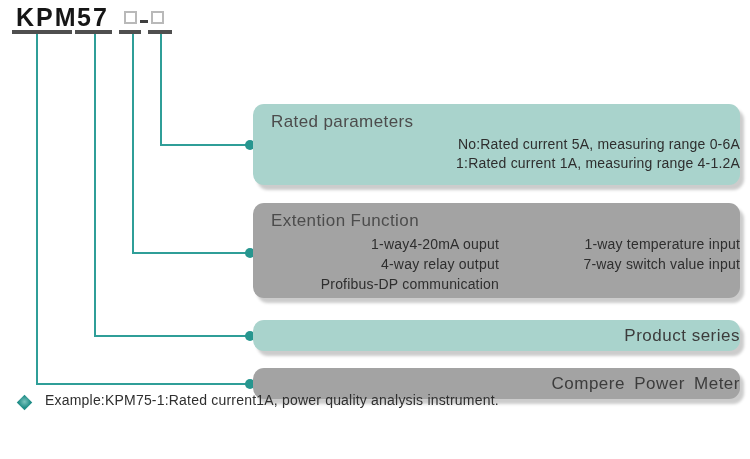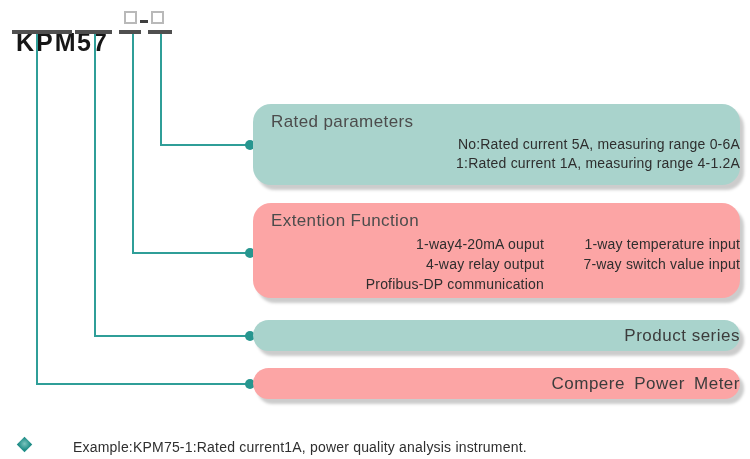--- a/index.html
+++ b/index.html
@@ -3,50 +3,50 @@
 <meta charset="utf-8">
 <style>
   * { margin:0; padding:0; box-sizing:border-box; }
   body { background:#ffffff; font-family:"Liberation Sans", sans-serif; }
   .canvas {
     position:relative; width:750px; height:459px; background:#ffffff;
     overflow:hidden;
   }
 
   
-  .code-seg { position:absolute; top:3px; font-size:25px; font-weight:bold; color:#161616; letter-spacing:2px;margin-top:25px; }
+  .code-seg { position:absolute; top:3px; font-size:25px; font-weight:bold; color:#161616; letter-spacing:2px; }
   .code-square { position:absolute; top:11px; width:13px; height:13px; border:2px solid #b9b9b9; background:#fff; }
   .code-dash { position:absolute; top:20px; width:8px; height:3px; background:#3f3f3f; }
   .underline { position:absolute; top:30px; height:4px; background:#4f4f4f; }
 
   
   .vline { position:absolute; width:2px; background:#2f9e98; }
   .hline { position:absolute; height:2px; background:#2f9e98; }
   .dot { position:absolute; width:10px; height:10px; border-radius:50%; background:#27968f; }
 
   
   .box {
-    position:absolute; left:253px; width:487px; border-radius:18px;
+    position:absolute; left:253px; width:487px; border-radius:11px;
     box-shadow:4px 5px 3px #cccccc;
   }
   .box-teal { background:#a9d3cc; }
-  .box-blue { background:#fca5a5; }
+  .box-blue { background:#a3a3a3; }
   .box-pad { padding:8px 0 0 18px; }
   .box h2 { font-size:17px; font-weight:normal; color:#4c4c4c; letter-spacing:0.4px; margin-bottom:3px; }
   .box .line { display:block; font-size:14px; color:#2e2e2e; line-height:19px; letter-spacing:0.2px;text-align:right; }
-  .cols { display:flex;margin-left:45px; }
+  .cols { display:flex; }
   .col-left { width:228px; }
   .col-right { flex:1; }
   .cols .line { line-height:20px; }
   .bar { height:31px; display:flex; align-items:center; padding-left:18px;justify-content:flex-end; }
   .bar .bar-label { font-size:17px; color:#3c3c3c; letter-spacing:0.5px; }
   .wide-words { word-spacing:4px; }
 
   
-  .example-row { position:absolute; left:19px; top:439px; display:flex; align-items:flex-start;gap:28px; }
+  .example-row { position:absolute; left:19px; top:392px; display:flex; align-items:flex-end; }
   .diamond {
     width:11px; height:11px; transform:rotate(45deg); margin-right:15px;
     background:radial-gradient(circle at 45% 45%, #7cc4be 0%, #1f8d87 70%);
   }
   .example-text { font-size:14px; color:#2f2f2f; letter-spacing:0.2px; }
 </style>
 </head>
 <body>
 
 <div class="canvas">

